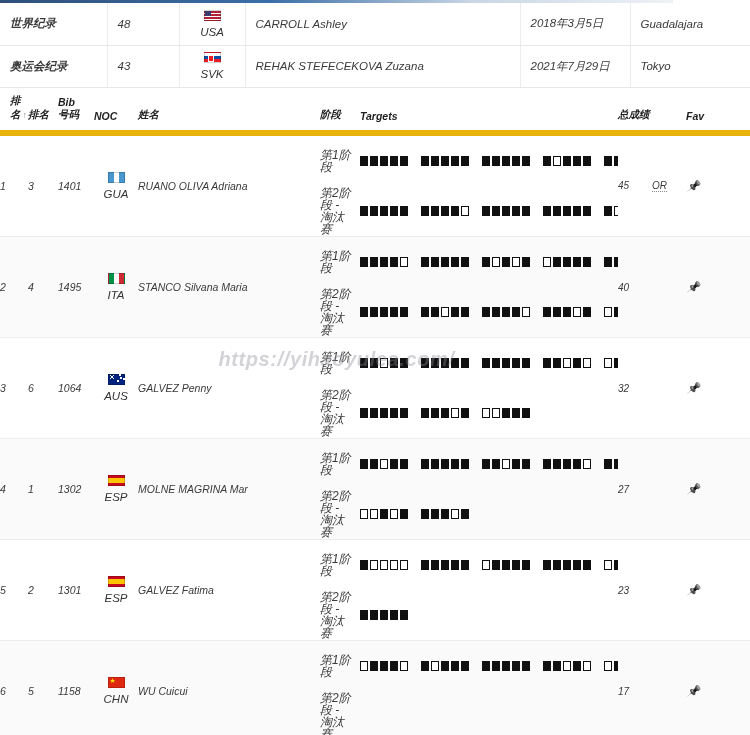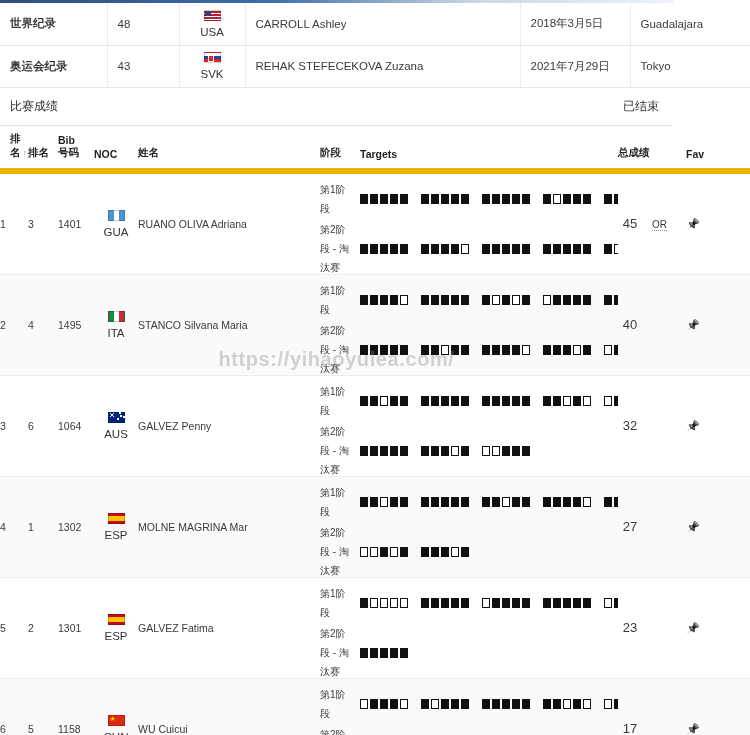--- a/index.html
+++ b/index.html
@@ -2,21 +2,21 @@
 <html><head>
 <meta charset="utf-8">
 <style>
   * { box-sizing: border-box; margin: 0; padding: 0; }
   html, body {
     width: 750px; height: 735px;
     background: #ffffff;
     font-family: "Liberation Sans", "DejaVu Sans", sans-serif;
     overflow: hidden;
   }
-  .page { position: relative; width: 673px; height: 735px; background:#7f1d1d; }
+  .page { position: relative; width: 673px; height: 735px; background:#7f1d1d;font-style:italic; }
 
   
   .topbar { height: 3px; background: linear-gradient(to right,#2f4f7a 0%, #3b6ea8 40%, #c9d6e4 70%, #eef2f6 100%); }
   .rec-table { width: 750px; border-collapse: collapse; table-layout: fixed; }
   .rec-table td {
     border-bottom: 1px solid #e8e8e8;
     border-right: 1px solid #ececec;
     height: 42px; padding: 0 10px;
     font-size: 11.5px; color: #3a3a3a; vertical-align: middle;
     background: #fff;
@@ -78,30 +78,30 @@
     border-bottom: 1px solid #ededed; padding: 0;
   }
   tr.row-even td { background: #fafafa; }
   tr.row-odd  td { background: #ffffff; }
 
   .cell-pad { padding-left: 10px; }
   .rrow { height: 101px; }
 
   .stages { display: flex; flex-direction: column; justify-content: center; height: 100%; }
   .stage-line { height: 50px; display:flex; align-items:center; }
-  .stage-label { font-size: 10px; color: #3a3a3a; line-height: 19px; width: 34px; }
+  .stage-label { font-size: 12px; color: #3a3a3a; line-height: 12px; width: 34px; }
   .targets-cell { position: relative; height: 100%; }
   .tgt-row { height: 50px; display: flex; align-items: center; gap: 13px; }
   .tgt-group { display: flex; gap: 2px; }
   .pip { width: 8px; height: 10px; display:inline-block; }
   .pip.hit  { background: #111111; }
   .pip.miss { background: #ffffff; border: 1.4px solid #111111; }
 
   .total-cell { text-align: left; padding-left: 4px; position: relative; }
-  .total-val { display:inline-block; width: 24px; text-align: center; font-size: 13px; color:#3a3a3a; }
+  .total-val { display:inline-block; width: 24px; text-align: left; font-size: 10px; color:#3a3a3a; }
   .or-badge { display:inline-block; margin-left: 10px; font-size: 10px; color:#3a3a3a; border-bottom: 1px dotted #8a8a8a; }
   .fav-cell { text-align: left; padding-left: 16px; }
   .pin-icon { font-size: 11px; color: #2f2f2f; line-height: 1; }
 
   .watermark {
     position: absolute; left: 50%; top: 348px; transform: translateX(-50%);
     font-size: 20px; font-weight: 700; color: rgba(140,140,150,.38);
     letter-spacing: .6px; pointer-events: none; white-space: nowrap;
     font-family: "Liberation Sans", sans-serif;
   }
@@ -137,24 +137,20 @@
             <span class="noc-code">SVK</span>
           </span>
         </td>
         <td class="c-name">REHAK STEFECEKOVA Zuzana</td>
         <td class="c-date">2021年7月29日</td>
         <td class="c-place">Tokyo</td>
       </tr>
     </tbody>
   </table>
 
-  <div class="results-header">
-    <span class="results-title">比赛成绩</span>
-    <span class="results-status">已结束</span>
-  </div>
 
   <table class="res-table">
     <thead>
       <tr>
         <th class="th-rank1">
           <span>排名</span><span class="sort-arrow">↑</span>
         </th>
         <th class="th-rank2">排名</th>
         <th class="th-bib">
           <span>Bib</span><br>

